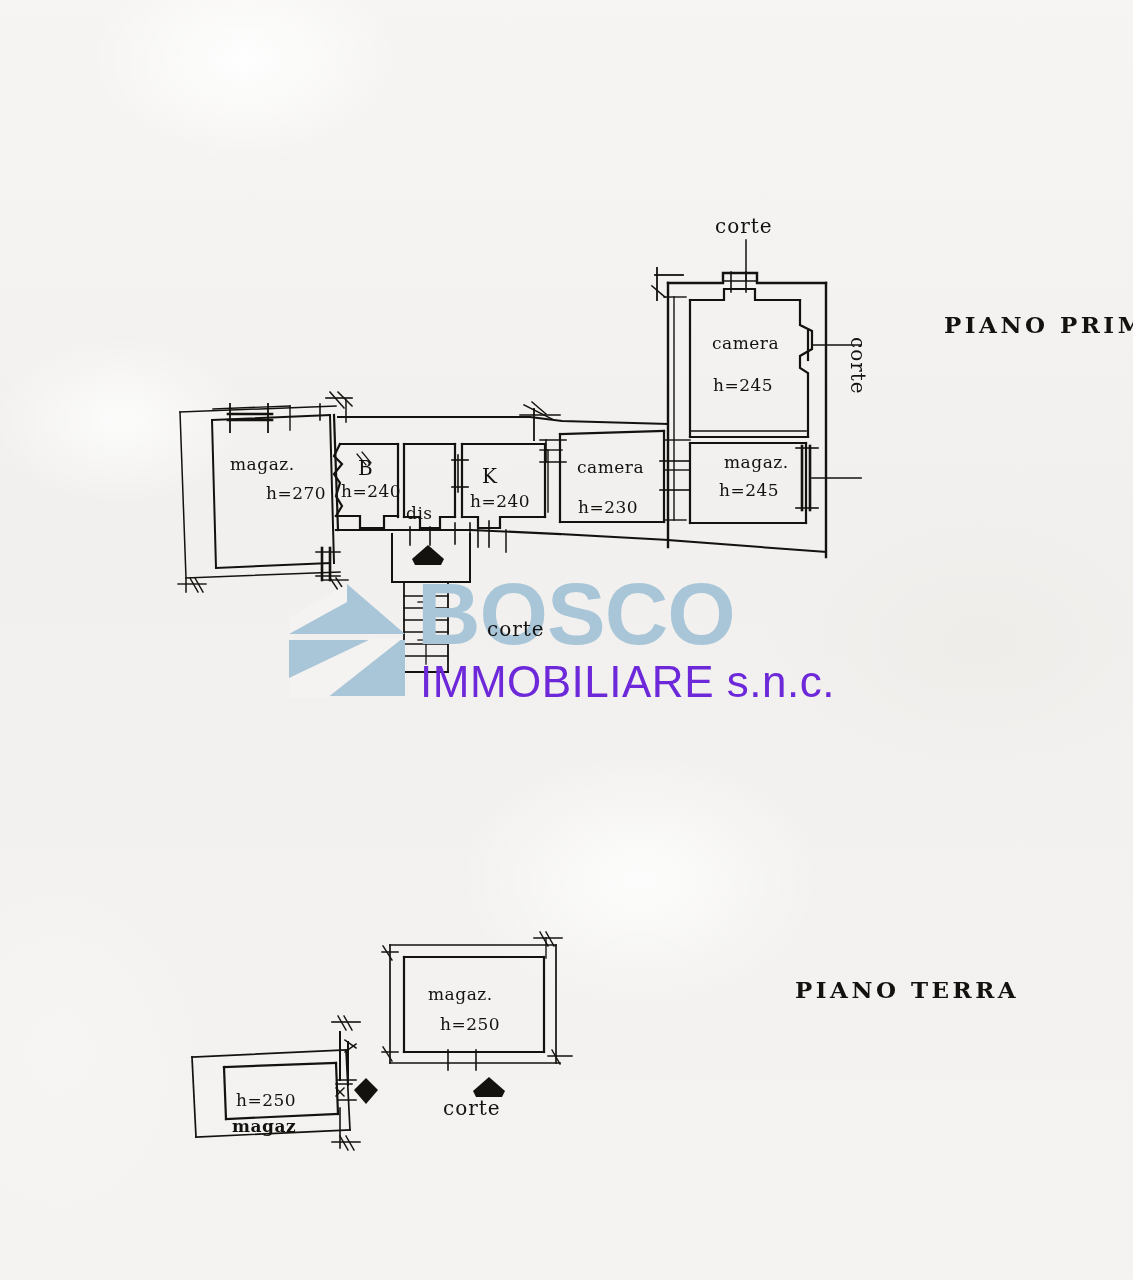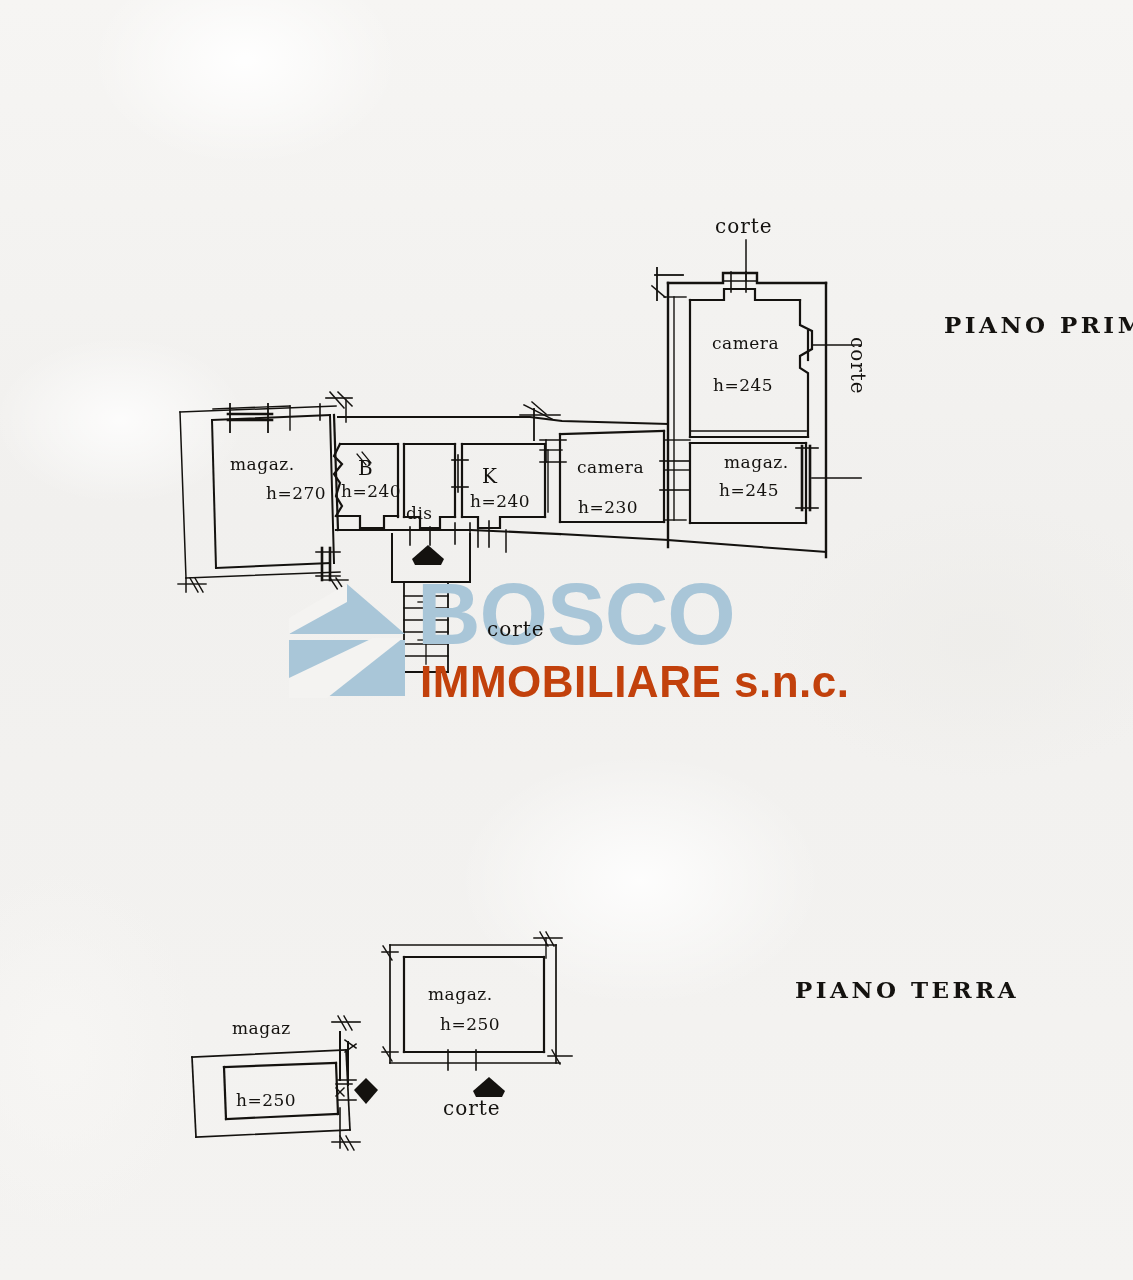--- a/index.html
+++ b/index.html
@@ -32,22 +32,22 @@
   .wm-logo{position:absolute;left:0;top:0;width:120px;height:120px;}
   .wm-bosco{
     position:absolute;left:130px;top:-8px;
     font-family:"Liberation Sans", sans-serif;
     font-weight:bold;font-size:88px;letter-spacing:-1px;
     color:#a9c6d8;line-height:1;
   }
   .wm-imm{
     position:absolute;left:133px;top:82px;
     font-family:"Liberation Sans", sans-serif;
-    font-weight:bold;font-size:44px;letter-spacing:.5px;
-    color:#c2410c;line-height:1;white-space:nowrap;
+    font-weight:normal;font-size:44px;letter-spacing:.5px;
+    color:#6d28d9;line-height:1;white-space:nowrap;
   }
   
   .lbl{
     position:absolute;
     font-family:"DejaVu Serif", serif;
     color:#14120f;
     white-space:nowrap;
     line-height:1.05;
   }
   .room{font-size:17px;letter-spacing:.5px;}
@@ -315,18 +315,18 @@
   <div class="lbl room" style="left:341px;top:483px;">h=240</div>
 
   <div class="lbl room" style="left:230px;top:456px;">magaz.</div>
   <div class="lbl room" style="left:234px;top:485px;margin-left:32px;">h=270</div>
 
   <div class="lbl floor-title" style="left:795px;top:978px;">PIANO TERRA</div>
 
   <div class="lbl room" style="left:428px;top:986px;">magaz.</div>
   <div class="lbl room" style="left:440px;top:1016px;">h=250</div>
 
-  <div class="lbl room" style="left:232px;top:1020px;">magaz</div>
+  <div class="lbl room" style="left:232px;top:1118px;font-weight:bold;">magaz</div>
   <div class="lbl room" style="left:236px;top:1092px;">h=250</div>
 
   <div class="lbl corte" style="left:443px;top:1098px;">corte</div>
 
 </div>
 
 </body></html>

